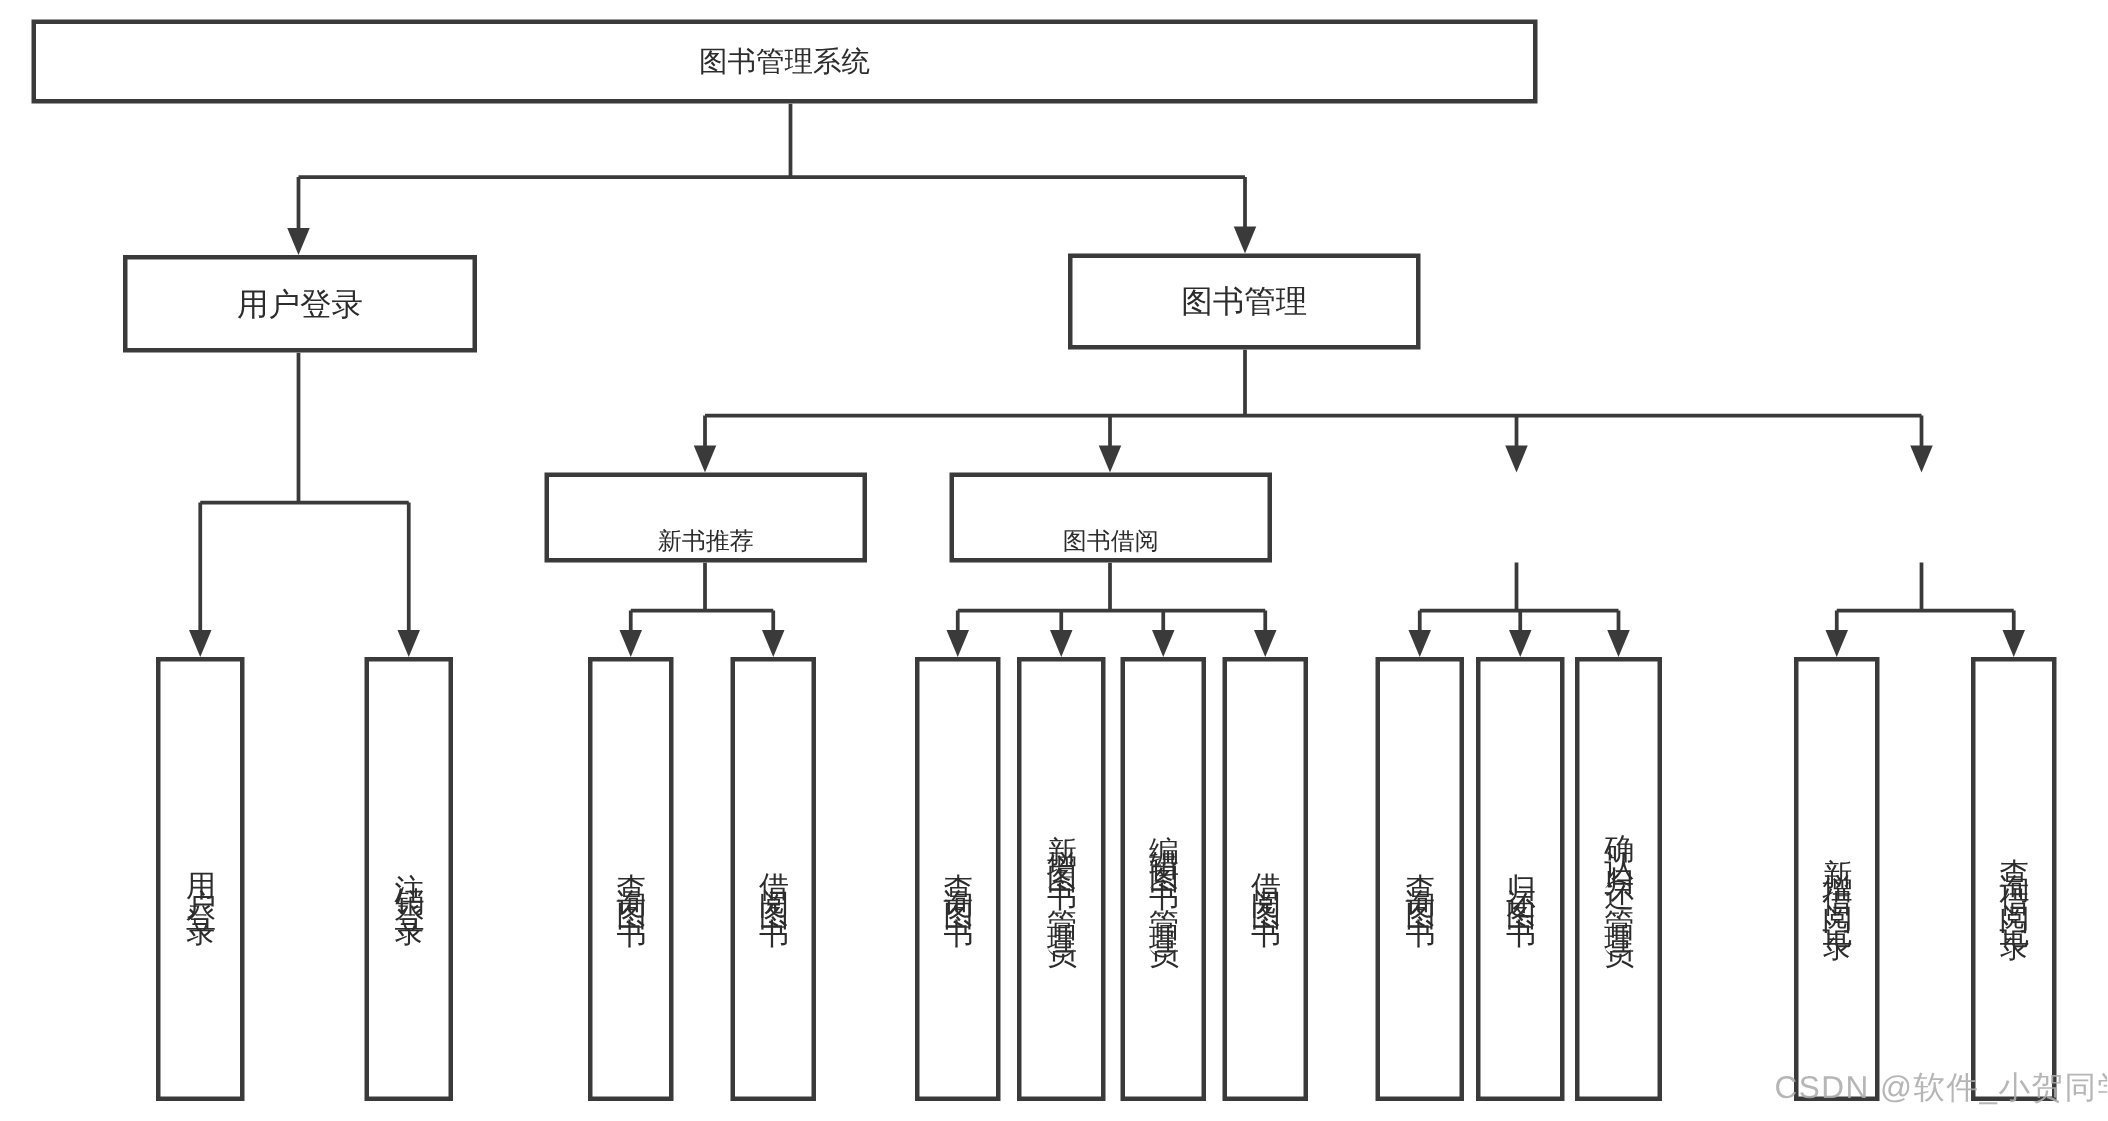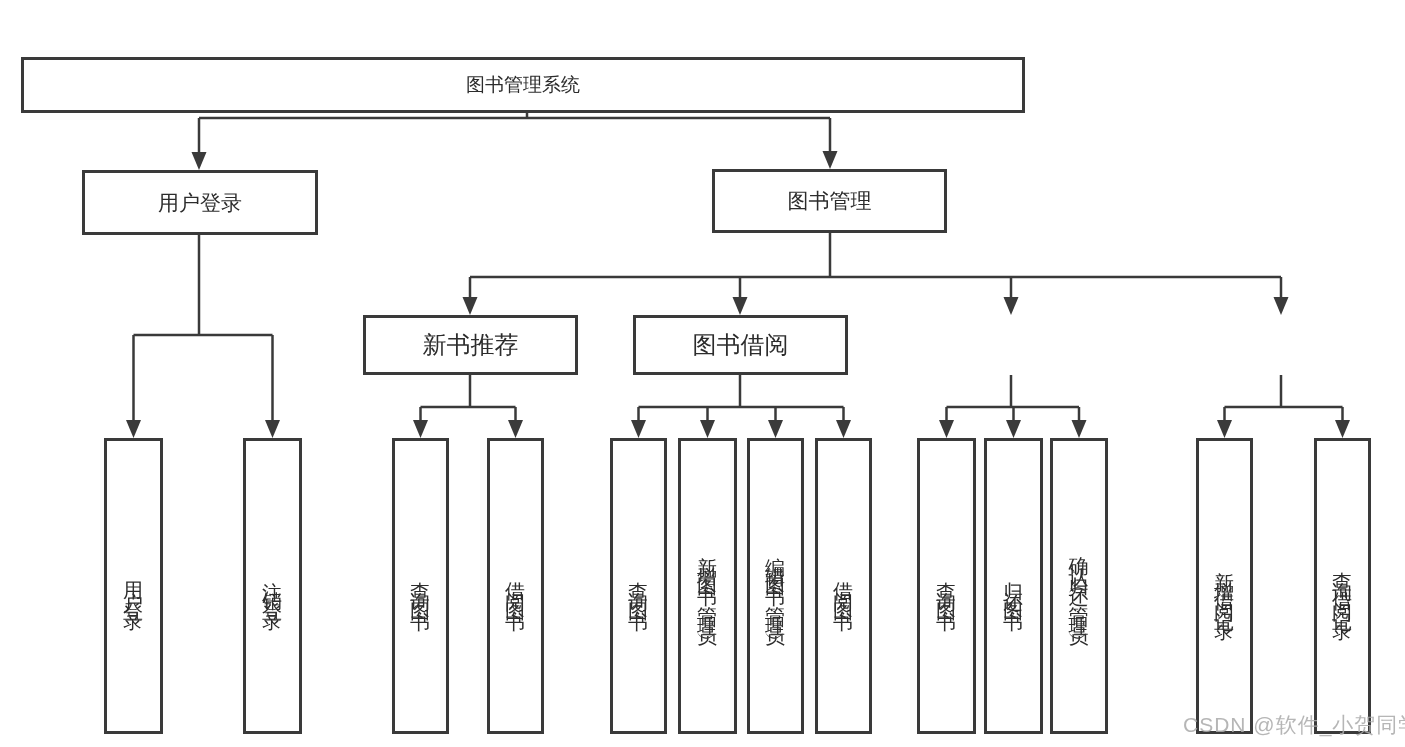--- a/index.html
+++ b/index.html
@@ -15,21 +15,21 @@
     position:absolute;
     box-sizing:border-box;
     background:#ffffff;
     border:3px solid #3a3a3a;
     display:flex;align-items:center;justify-content:center;
     color:#2c2c2c;
     z-index:2;
   }
   .node.root{font-size:19px;}
   .node.lvl2{font-size:21px;}
-  .node.lvl3{font-size:24px;}
+  .node.lvl3{font-size:16px;align-items:flex-end;}
   .node.leaf{font-size:20px;}
   .v-label{
     writing-mode:vertical-lr;
     text-orientation:mixed;
     letter-spacing:10px;
     line-height:1;
     white-space:nowrap;
   }
   .watermark{
     position:absolute;
@@ -105,21 +105,21 @@
       <polygon points="775.5,438 768,420 783,420"></polygon>
       <polygon points="843.5,438 836,420 851,420"></polygon>
       <polygon points="946.5,438 939,420 954,420"></polygon>
       <polygon points="1013.5,438 1006,420 1021,420"></polygon>
       <polygon points="1079,438 1071.5,420 1086.5,420"></polygon>
       <polygon points="1224.5,438 1217,420 1232,420"></polygon>
       <polygon points="1342.5,438 1335,420 1350,420"></polygon>
     </g>
   </svg>
 
-  <div class="node root" style="left:21px;top:13px;width:1004px;height:56px;margin-top:44px;">
+  <div class="node root" style="left:21px;top:13px;width:1004px;height:56px;">
     <span>图书管理系统</span>
   </div>
 
   <div class="node lvl2" style="left:82px;top:170px;width:236px;height:65px;">
     <span>用户登录</span>
   </div>
   <div class="node lvl2" style="left:712px;top:169px;width:235px;height:64px;">
     <span>图书管理</span>
   </div>
 

